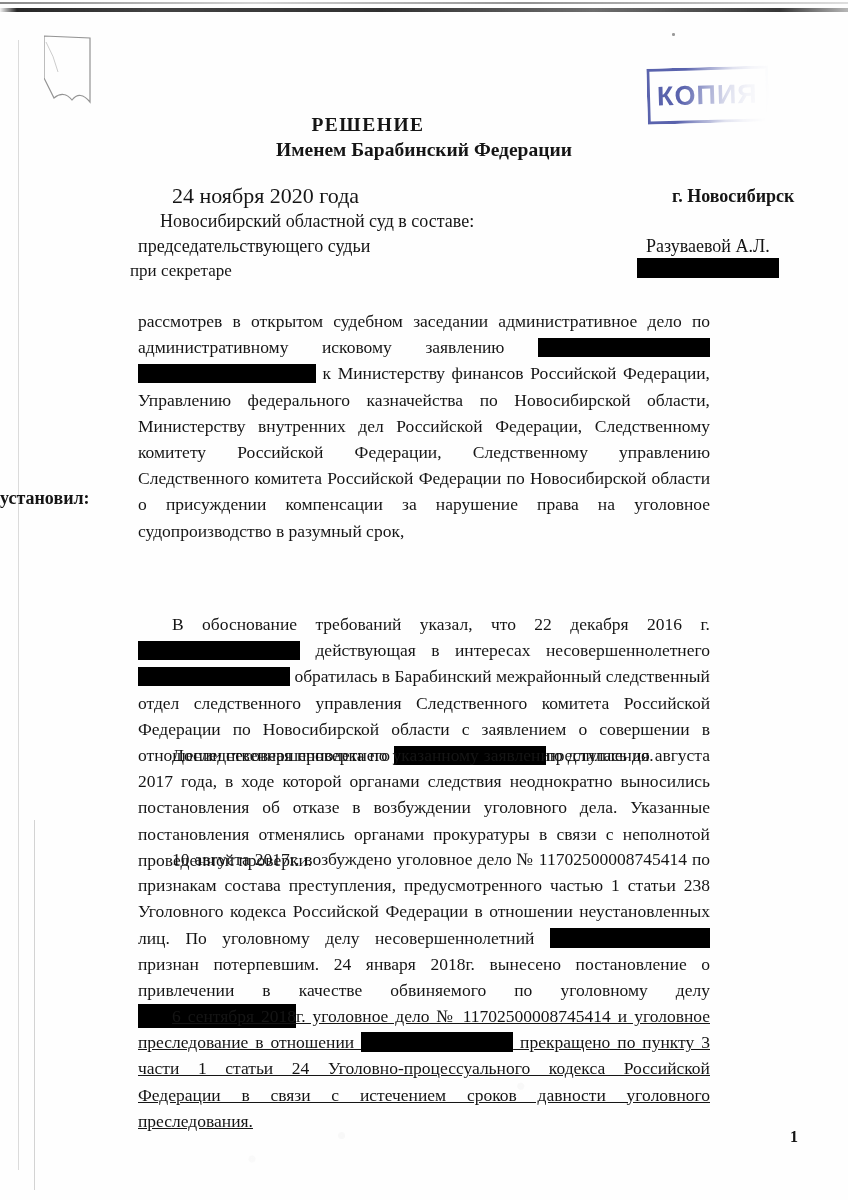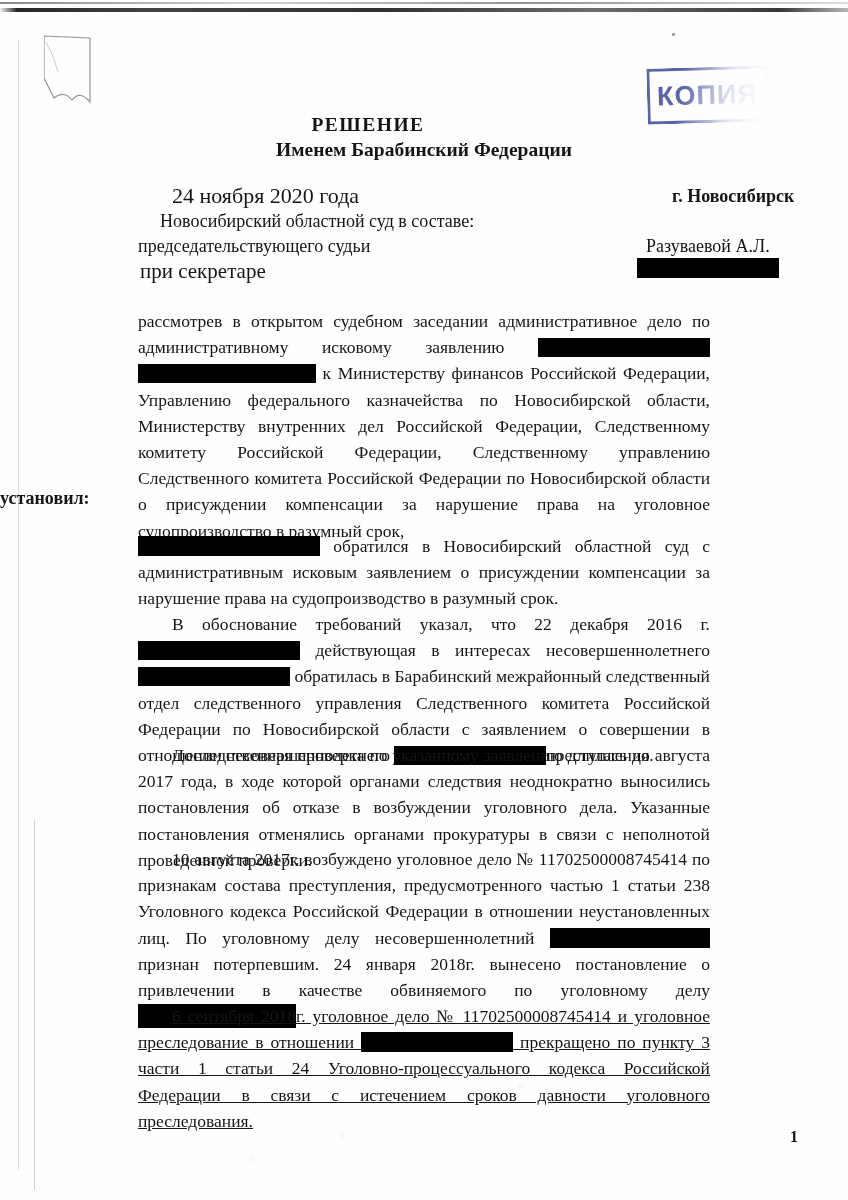--- a/index.html
+++ b/index.html
@@ -145,21 +145,21 @@
     width: 848px;
     text-align: center;
     font-weight: 700;
     font-size: 19.5px;
   }
   .date-line  { left: 172px; top: 186px; font-size: 22px; }
   .city-line  { left: 672px; top: 186px; font-size: 18px; font-weight: bold; }
   .court-line { left: 138px; top: 211px; font-size: 18px; margin-left: 22px; }
   .presiding-line { left: 138px; top: 236px; font-size: 18px; }
   .judge-name { left: 646px; top: 236px; font-size: 18px; }
-  .secretary-line { left: 140px; top: 261px; font-size: 21px; }
+  .secretary-line { left: 130px; top: 261px; font-size: 17px; }
 
   .p-intro   { left: 138px; top: 284px; width: 572px; }
   .p-ustanovil-head {
     left: 0; top: 488px; width: 677px;
     text-align: left;
     font-weight: 700;
     font-size: 18px;
   }
   .p-applied  { left: 138px; top: 509px; width: 572px; }
   .p-ground   { left: 138px; top: 587px; width: 572px; }
@@ -226,23 +226,20 @@
     <div class="line judge-name">Разуваевой А.Л.</div>
     <div class="line secretary-line">при секретаре</div>
     <div class="redact-abs" style="left:637px; top:258px; width:142px; height:20px;"></div>
 
     <div class="para p-intro">
       <span>рассмотрев в открытом судебном заседании административное дело по административному   исковому   заявлению </span><span class="redact" style="width:172px;height:19px;"></span><span class="redact" style="width:178px;height:19px;"></span><span> к Министерству финансов Российской Федерации, Управлению федерального казначейства по Новосибирской области, Министерству внутренних дел Российской   Федерации, Следственному комитету   Российской   Федерации,   Следственному   управлению Следственного  комитета Российской Федерации по Новосибирской области о   присуждении   компенсации   за   нарушение   права   на   уголовное судопроизводство в разумный срок,</span>
     </div>
 
     <div class="line p-ustanovil-head">установил:</div>
 
-    <div class="para p-applied">
-      <span class="redact" style="width:182px;height:20px;"></span><span> обратился   в   Новосибирский   областной   суд   с административным исковым заявлением о присуждении компенсации за нарушение права на судопроизводство в разумный срок.</span>
-    </div>
 
     <div class="para p-ground">
       <span class="indent"></span><span>В обоснование требований указал, что 22 декабря 2016 г. </span><span class="redact" style="width:130px;height:19px;"></span><span class="redact" style="width:32px;height:19px;"></span><span> действующая в интересах несовершеннолетнего </span><span class="redact" style="width:152px;height:19px;"></span><span> обратилась в Барабинский межрайонный следственный отдел следственного управления     Следственного   комитета   Российской   Федерации   по Новосибирской   области   с   заявлением   о   совершении   в   отношении несовершеннолетнего </span><span class="redact" style="width:152px;height:19px;"></span><span>преступления.</span>
     </div>
 
     <div class="para p-check">
       <span class="indent"></span><span>Доследственная проверка по указанному заявлению длилась до  августа 2017 года,  в ходе которой  органами следствия неоднократно выносились постановления  об  отказе  в  возбуждении  уголовного  дела.  Указанные постановления отменялись органами прокуратуры в связи с неполнотой проведенной проверки.</span>
     </div>
 
     <div class="para p-case2017">

